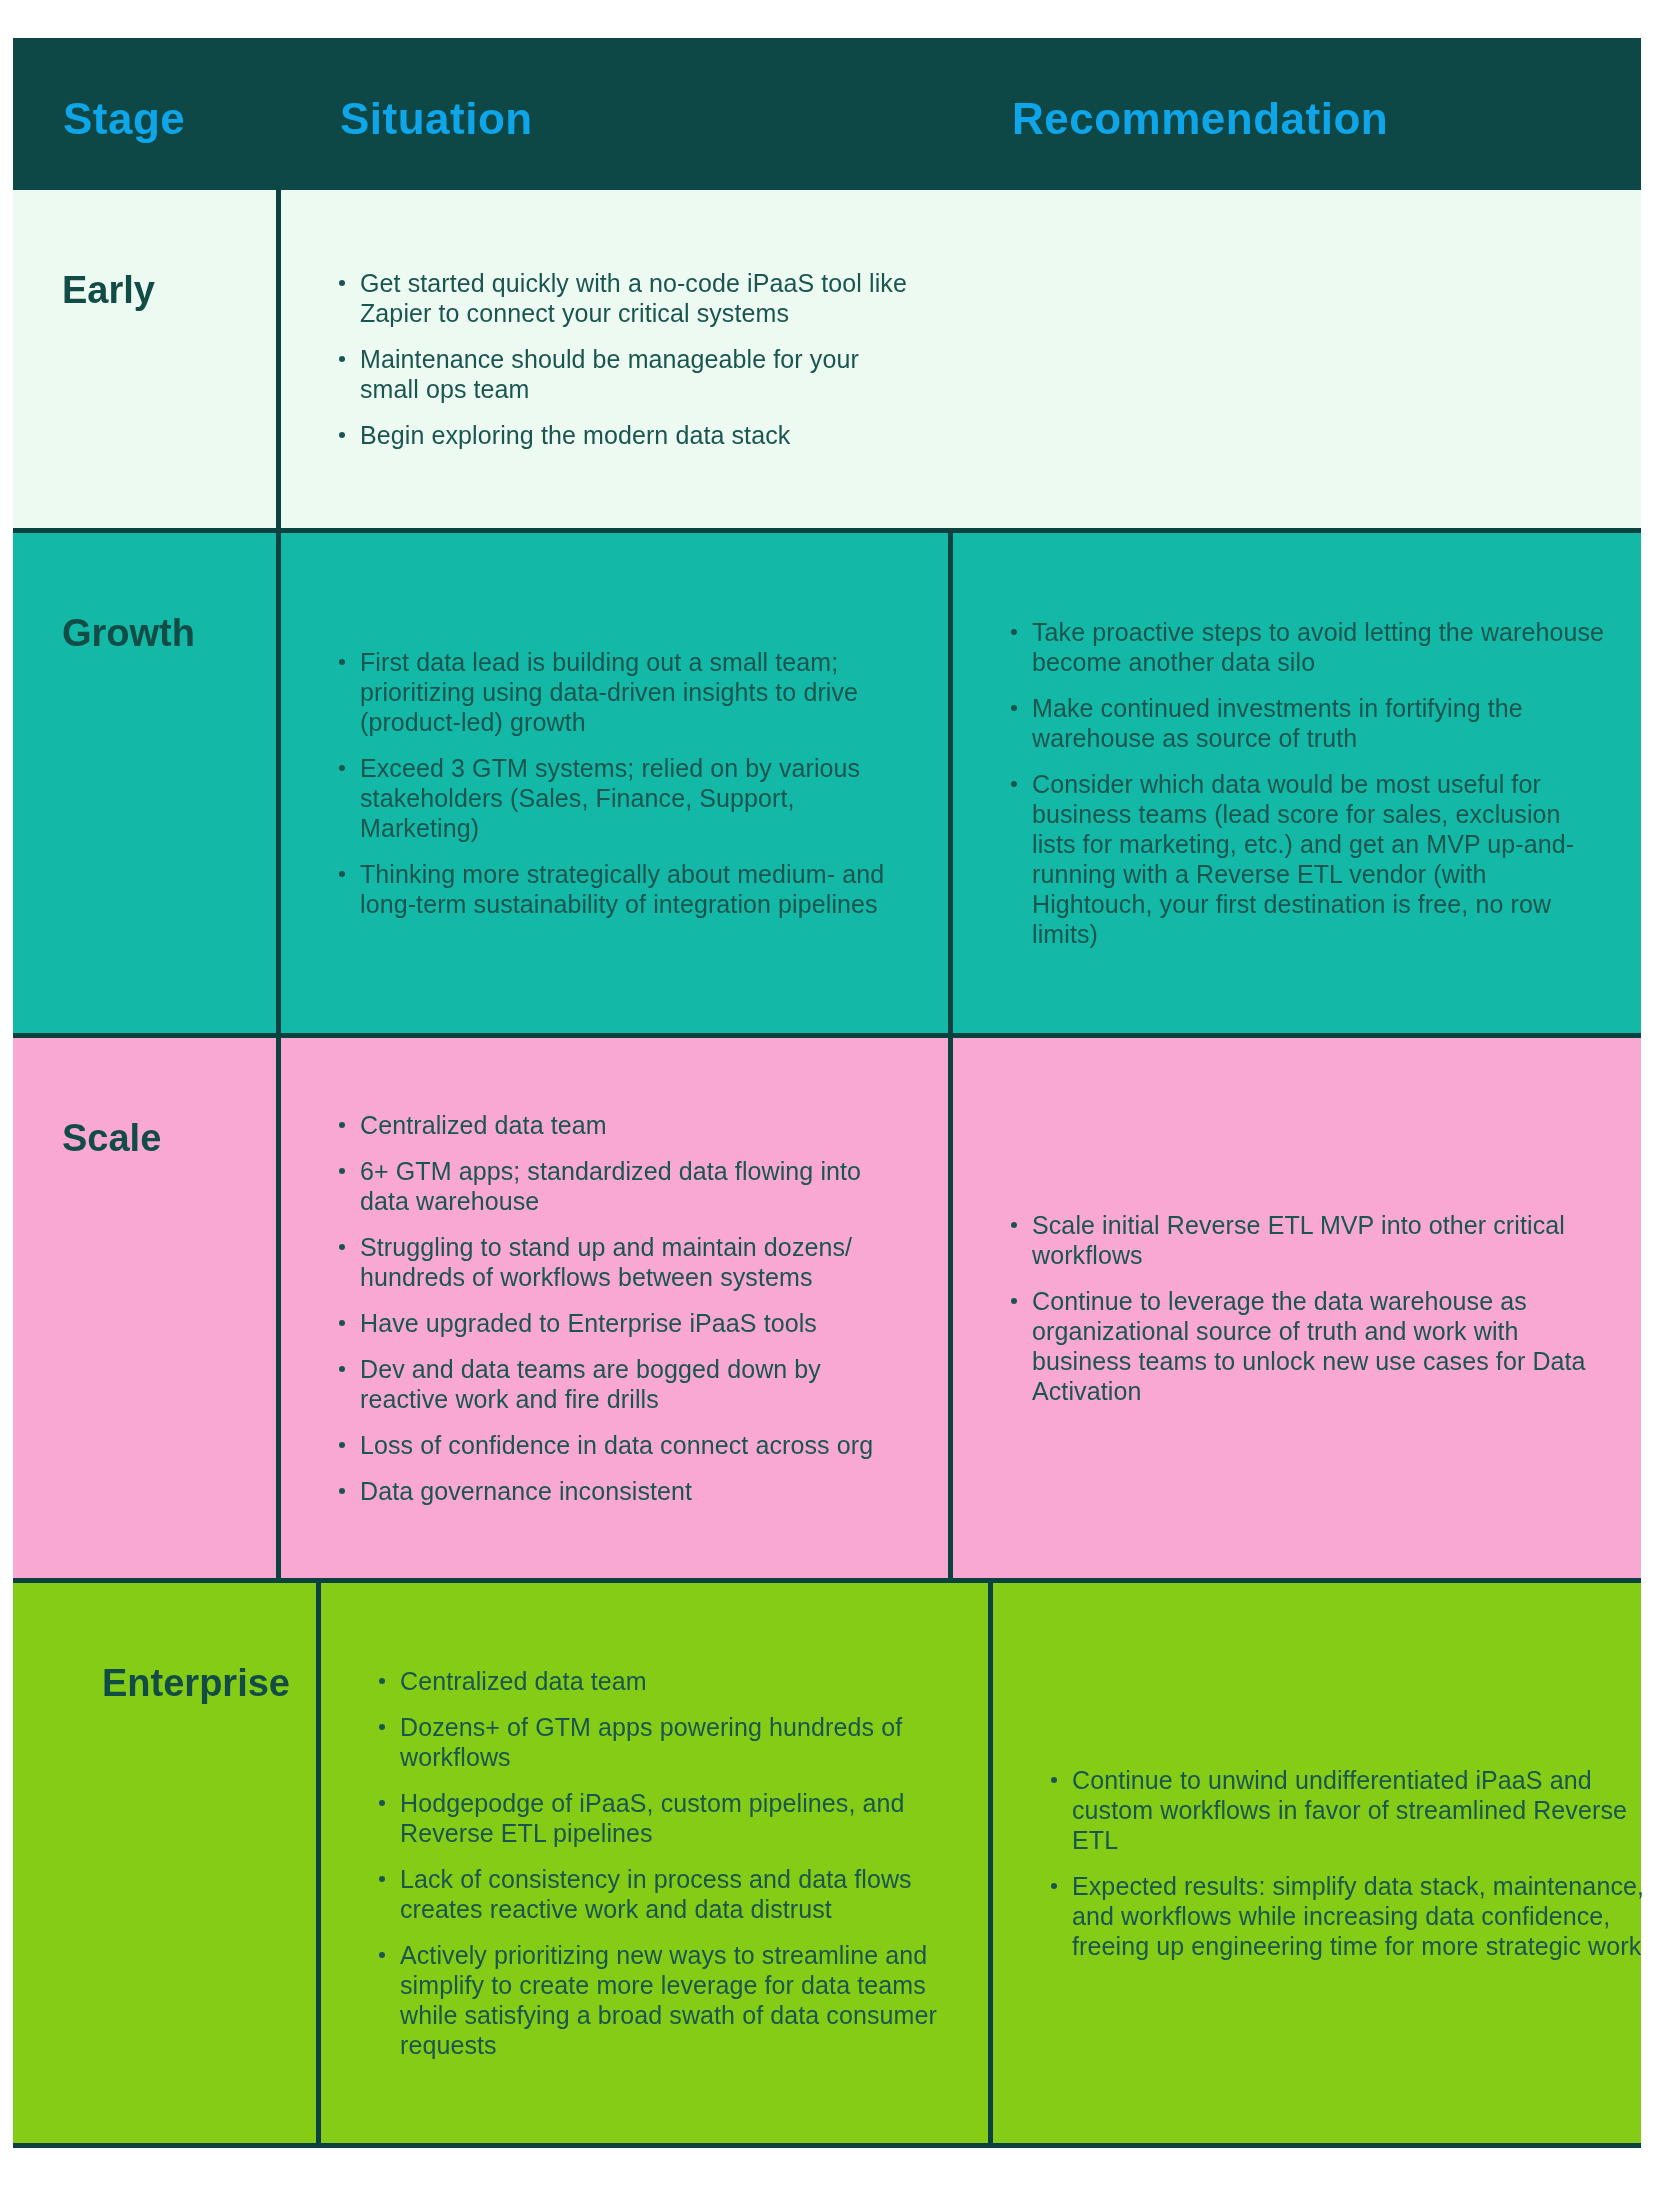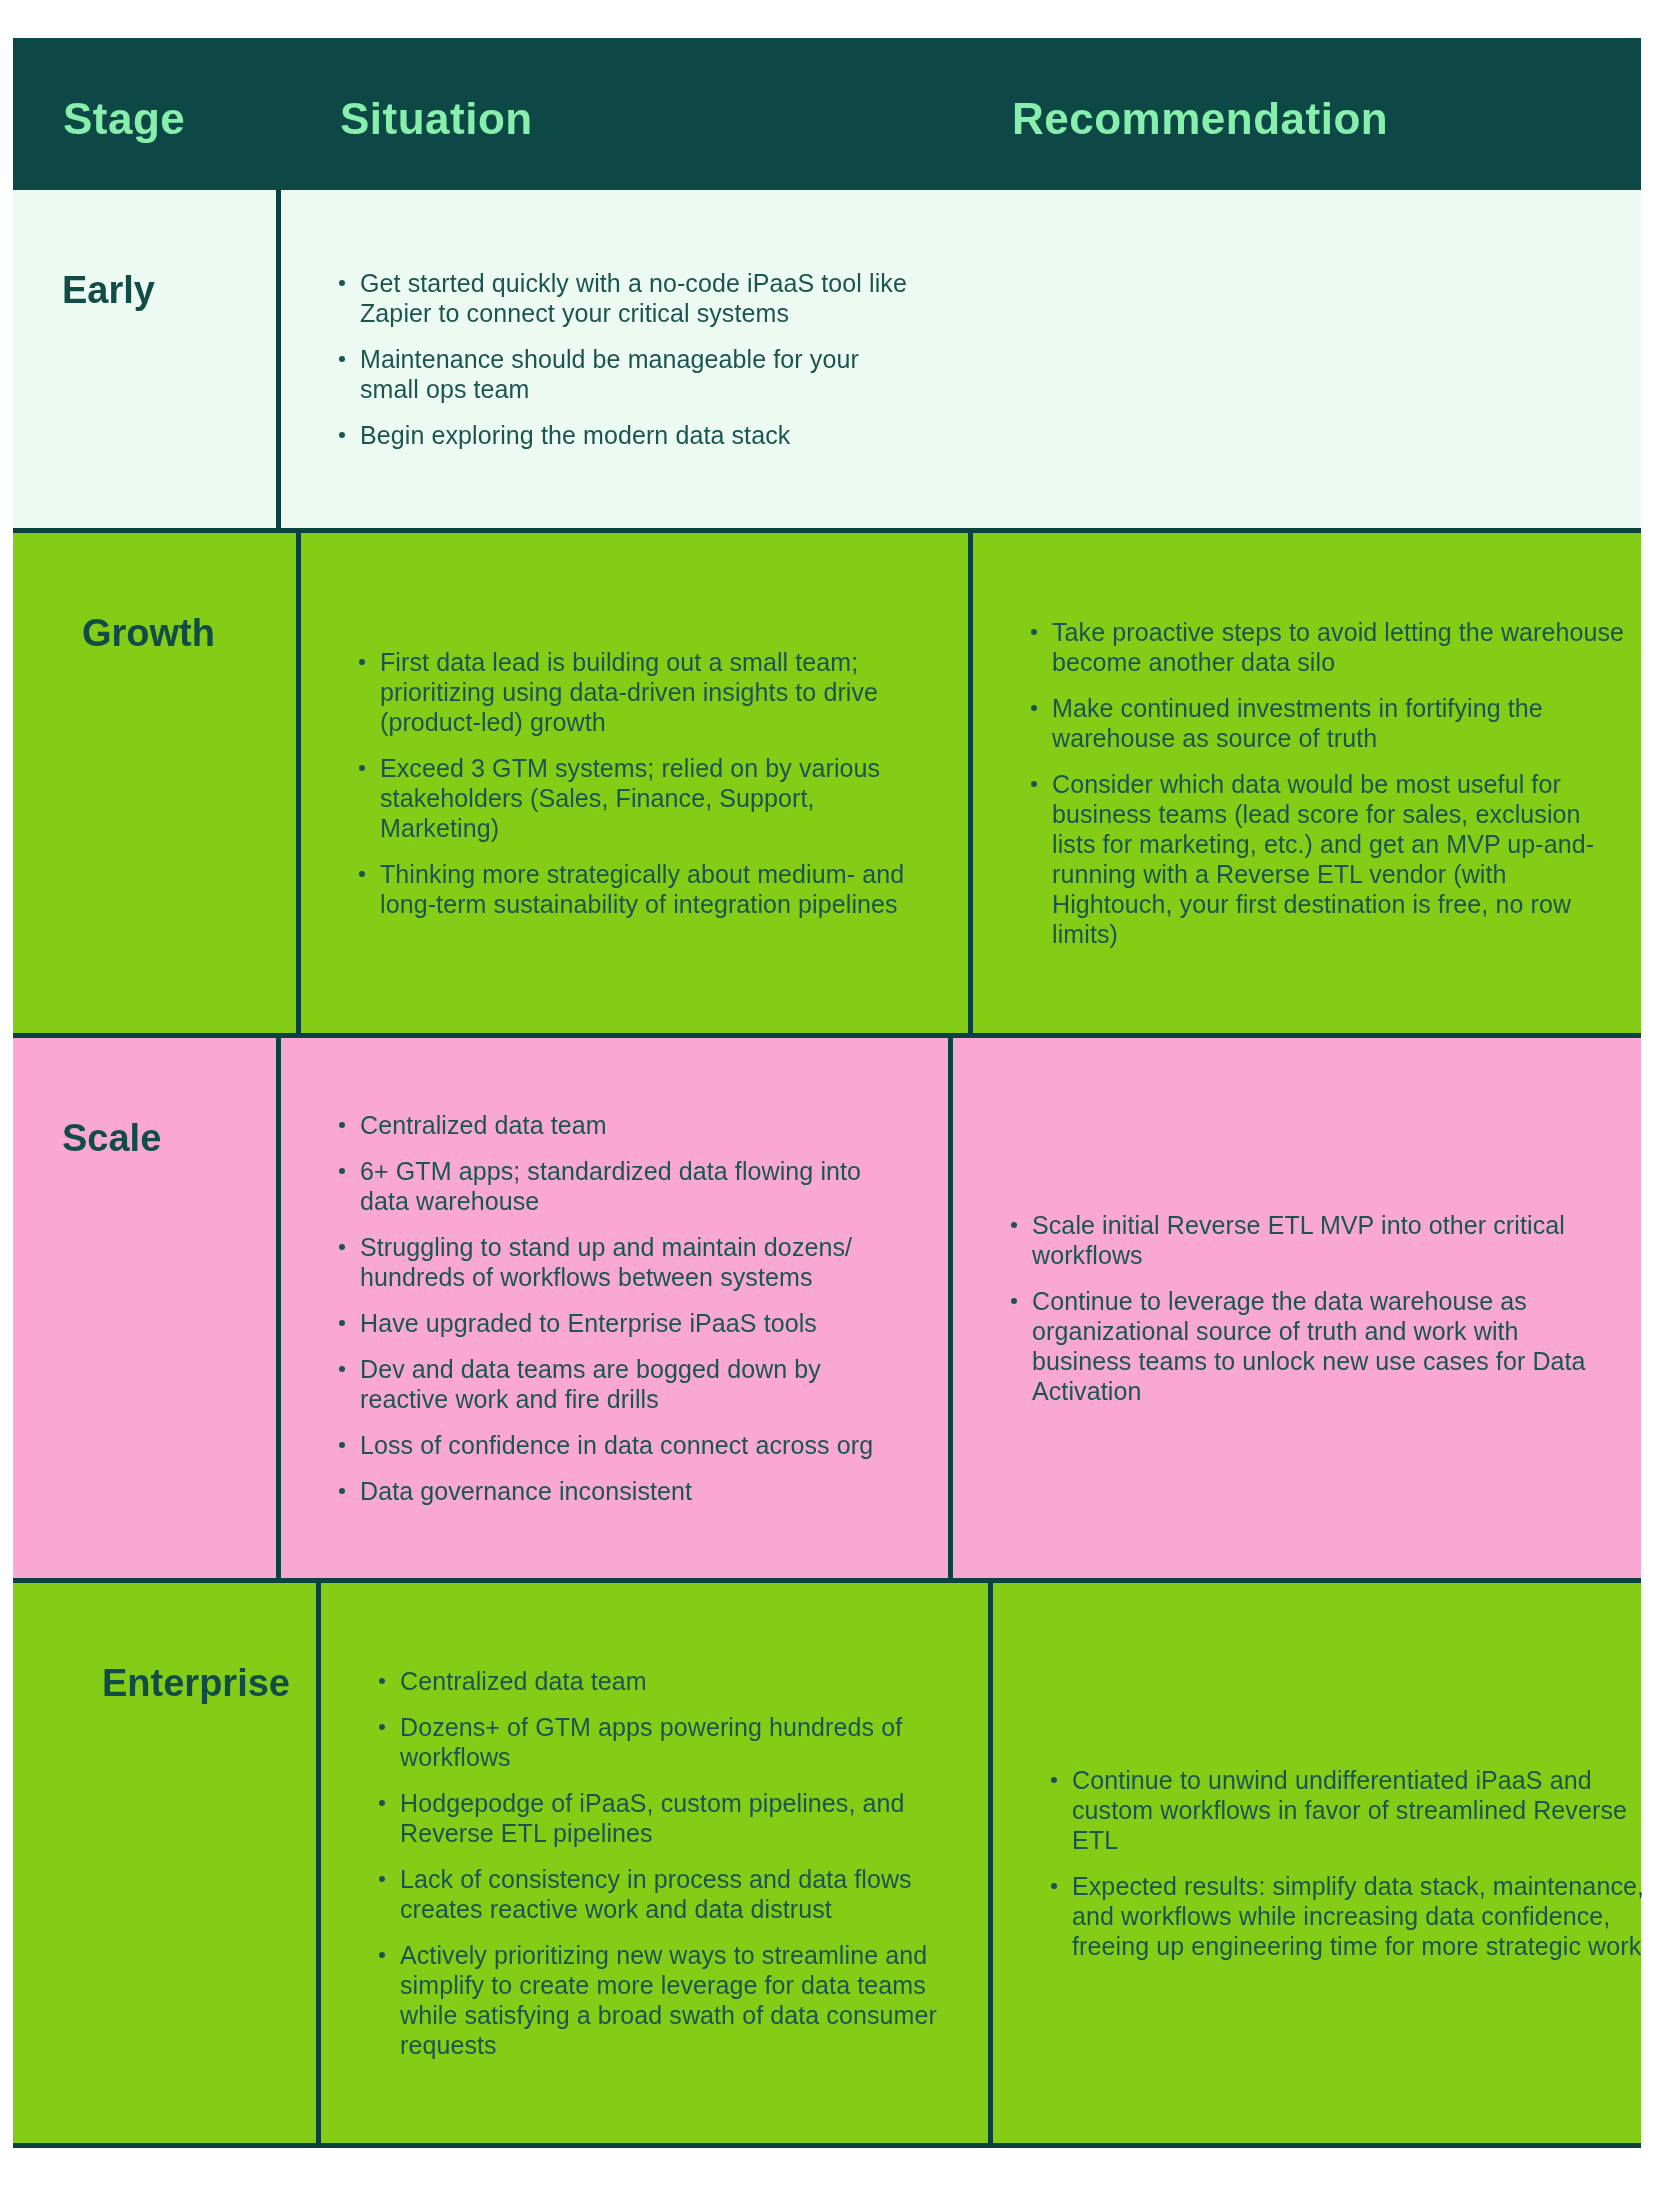--- a/index.html
+++ b/index.html
@@ -24,21 +24,21 @@
     box-sizing: border-box;
   }
   .th {
     display: flex;
     align-items: center;
     box-sizing: border-box;
     padding-top: 10px;
     font-size: 44px;
     font-weight: 700;
     letter-spacing: 0.5px;
-    color: #86efac;
+    color: #0ea5e9;
     white-space: nowrap;
   }
   .th-stage { padding-left: 50px; }
   .th-situation { padding-left: 59px; }
   .th-recommendation { padding-left: 59px; }
 
   .row {
     display: grid;
     grid-template-columns: 268px 672px 688px;
     box-sizing: border-box;
@@ -113,21 +113,21 @@
     </div>
     <div class="cell list-cell">
       <ul>
           <li>Get started quickly with a no-code iPaaS tool like Zapier to connect your critical systems</li>
           <li>Maintenance should be manageable for your small ops team</li>
           <li>Begin exploring the modern data stack</li>
         </ul>
     </div>
   </div>
 
-  <div class="row row-growth" style="background-color: #84cc16; padding-left: 20px;">
+  <div class="row row-growth" style="background-color: #14b8a6;">
     <div class="cell stage-cell">
       <div class="stage-label">Growth</div>
     </div>
     <div class="cell list-cell situation-cell">
       <ul>
           <li>First data lead is building out a small team; prioritizing using data-driven insights to drive (product-led) growth</li>
           <li>Exceed 3 GTM systems; relied on by various stakeholders (Sales, Finance, Support, Marketing)</li>
           <li>Thinking more strategically about medium- and long-term sustainability of integration pipelines</li>
         </ul>
     </div>

